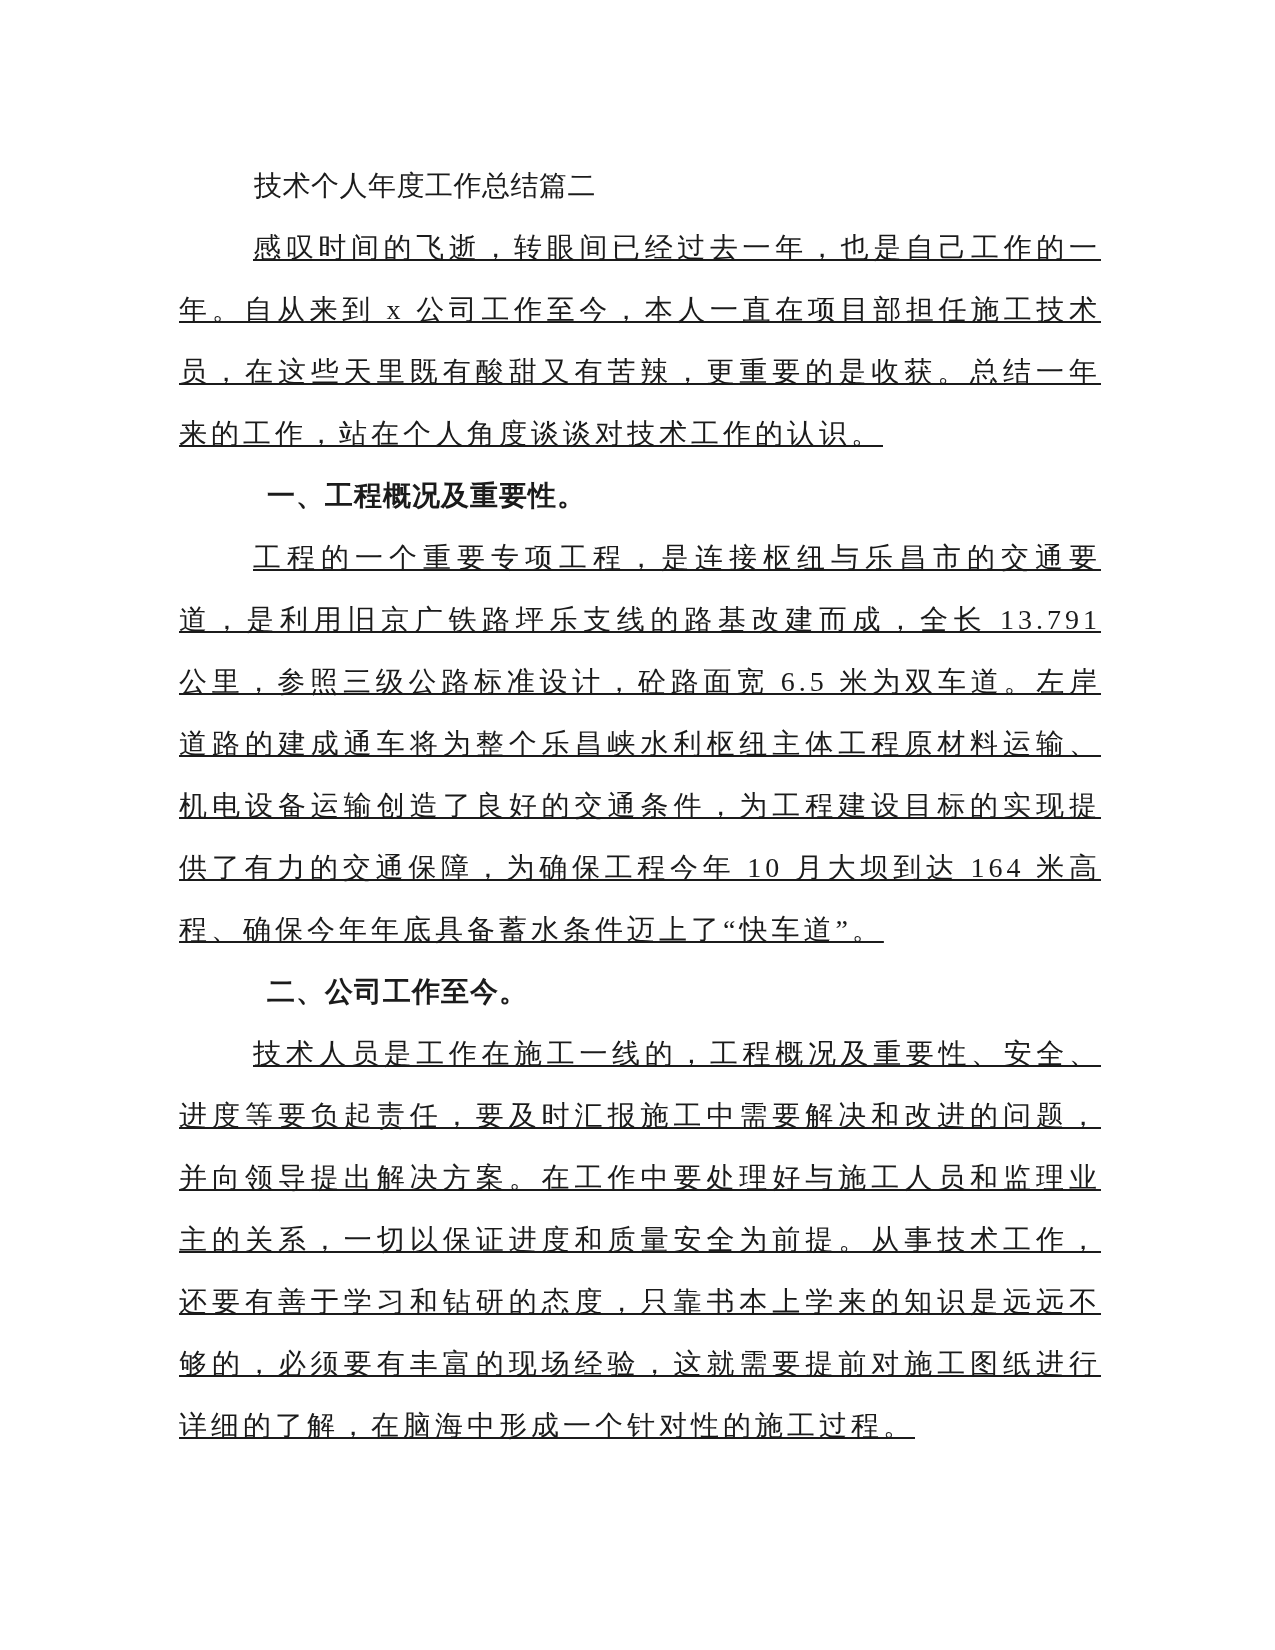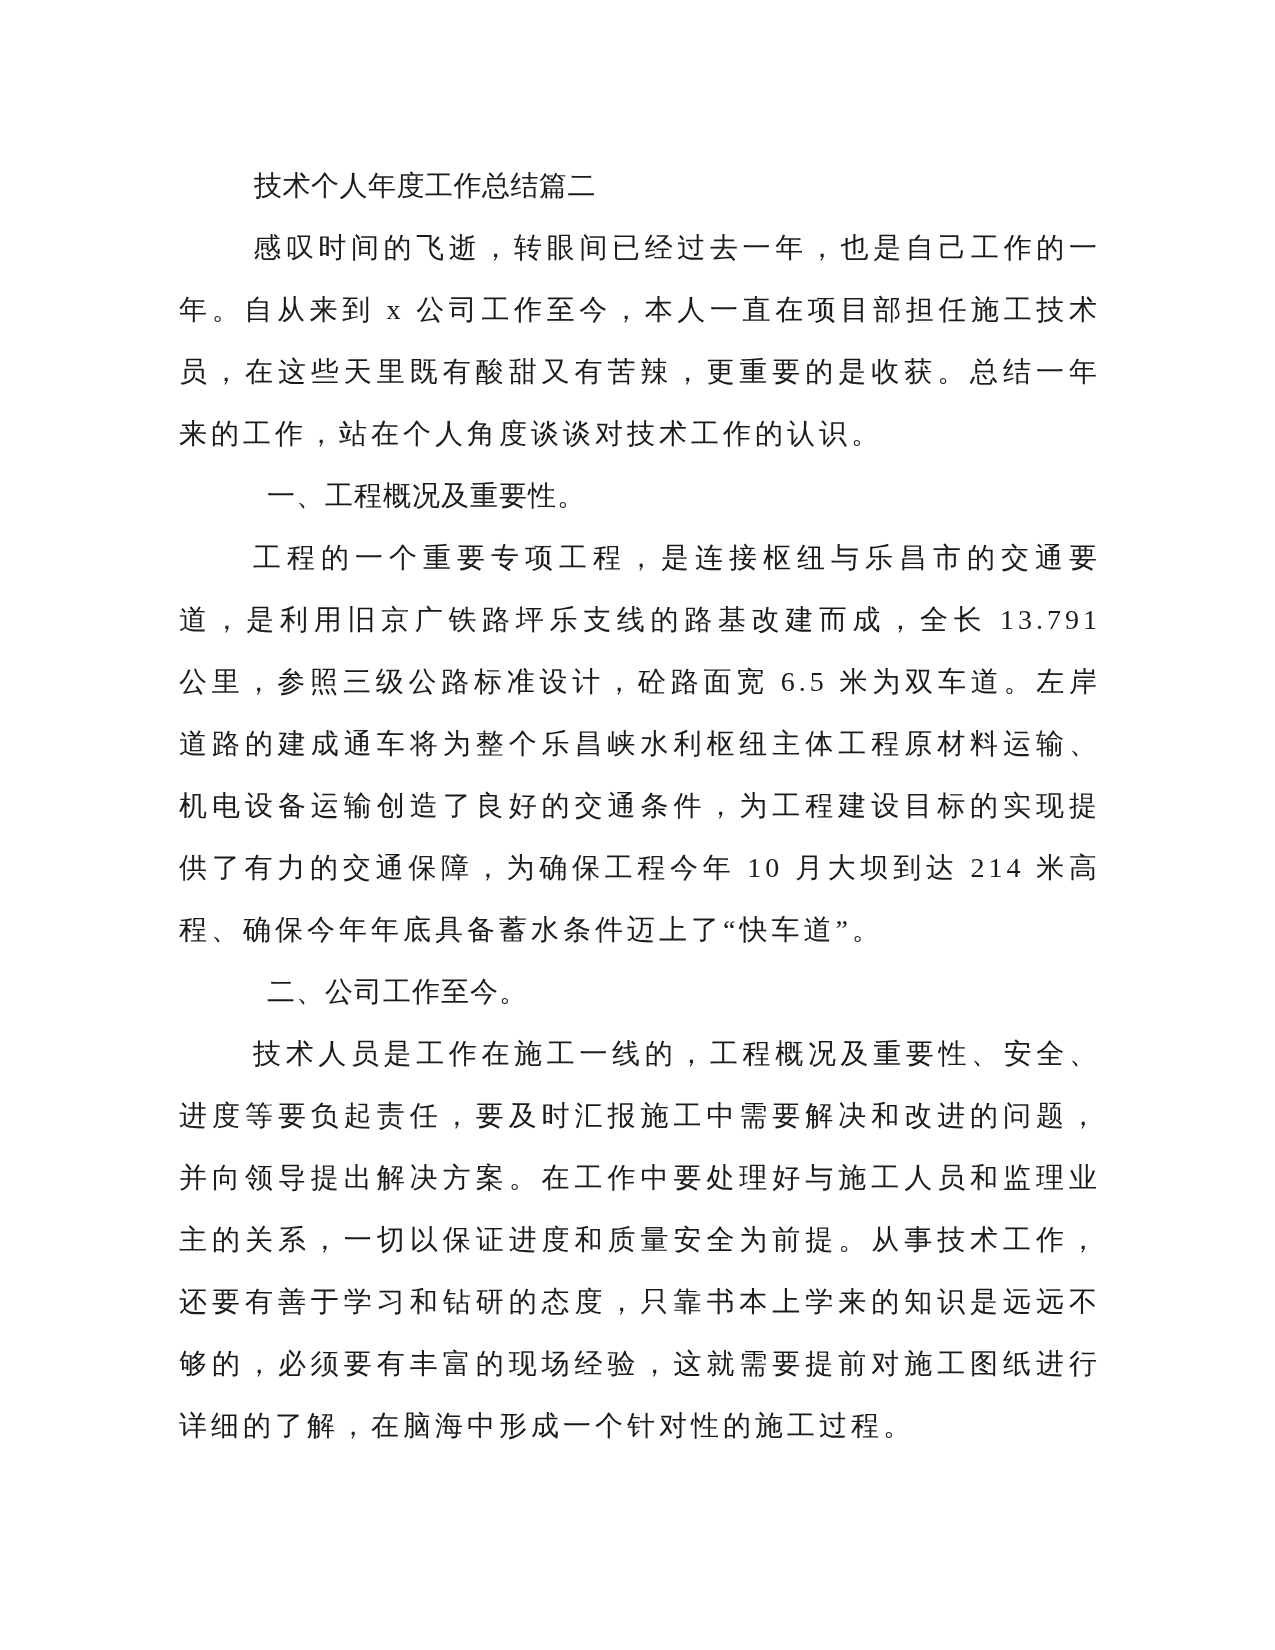--- a/index.html
+++ b/index.html
@@ -38,31 +38,33 @@
     padding: 0;
     text-align: justify;
   }
   .doc-title {
     text-indent: 75px;
     letter-spacing: 0.5px;
   }
   .para {
     text-indent: 74px;
     letter-spacing: 4px;
+    text-decoration: underline;
   }
   .heading {
     text-indent: 88px;
     letter-spacing: 1px;
+    font-weight: bold;
   }
 </style>
 </head>
 <body>
 
 <div class="page">
   <div class="content">
     <p class="doc-title">技术个人年度工作总结篇二</p>
     <p class="para">感叹时间的飞逝，转眼间已经过去一年，也是自己工作的一年。自从来到 x 公司工作至今，本人一直在项目部担任施工技术员，在这些天里既有酸甜又有苦辣，更重要的是收获。总结一年来的工作，站在个人角度谈谈对技术工作的认识。</p>
     <p class="heading">一、工程概况及重要性。</p>
-    <p class="para">工程的一个重要专项工程，是连接枢纽与乐昌市的交通要道，是利用旧京广铁路坪乐支线的路基改建而成，全长 13.791 公里，参照三级公路标准设计，砼路面宽 6.5 米为双车道。左岸道路的建成通车将为整个乐昌峡水利枢纽主体工程原材料运输、机电设备运输创造了良好的交通条件，为工程建设目标的实现提供了有力的交通保障，为确保工程今年 10 月大坝到达 214 米高程、确保今年年底具备蓄水条件迈上了“快车道”。</p>
+    <p class="para">工程的一个重要专项工程，是连接枢纽与乐昌市的交通要道，是利用旧京广铁路坪乐支线的路基改建而成，全长 13.791 公里，参照三级公路标准设计，砼路面宽 6.5 米为双车道。左岸道路的建成通车将为整个乐昌峡水利枢纽主体工程原材料运输、机电设备运输创造了良好的交通条件，为工程建设目标的实现提供了有力的交通保障，为确保工程今年 10 月大坝到达 164 米高程、确保今年年底具备蓄水条件迈上了“快车道”。</p>
     <p class="heading">二、公司工作至今。</p>
     <p class="para">技术人员是工作在施工一线的，工程概况及重要性、安全、进度等要负起责任，要及时汇报施工中需要解决和改进的问题，并向领导提出解决方案。在工作中要处理好与施工人员和监理业主的关系，一切以保证进度和质量安全为前提。从事技术工作，还要有善于学习和钻研的态度，只靠书本上学来的知识是远远不够的，必须要有丰富的现场经验，这就需要提前对施工图纸进行详细的了解，在脑海中形成一个针对性的施工过程。</p>
   </div>
 </div>
 
 </body></html>

